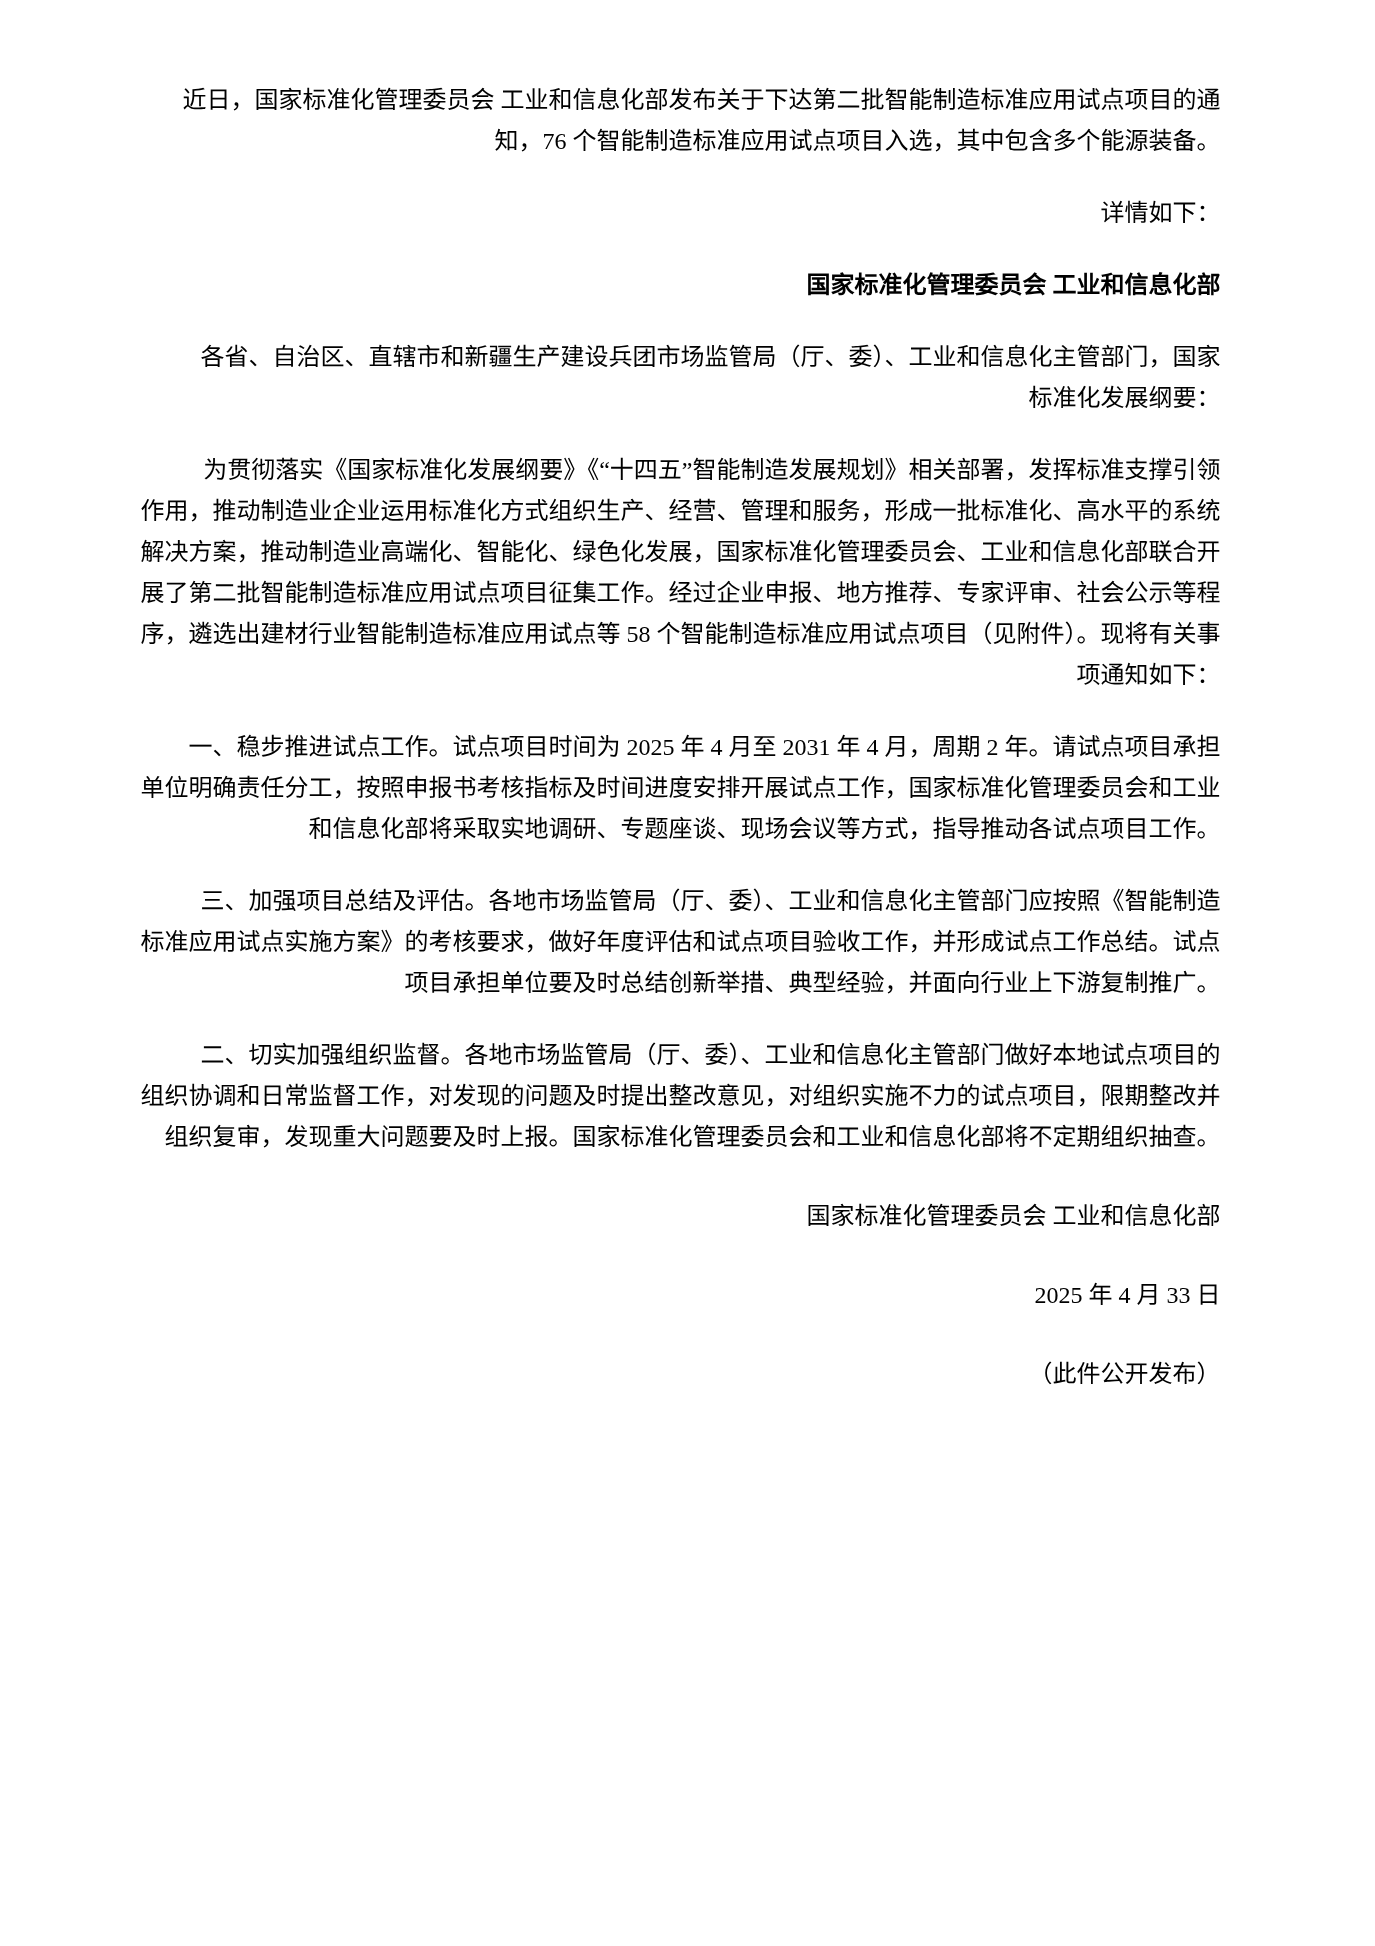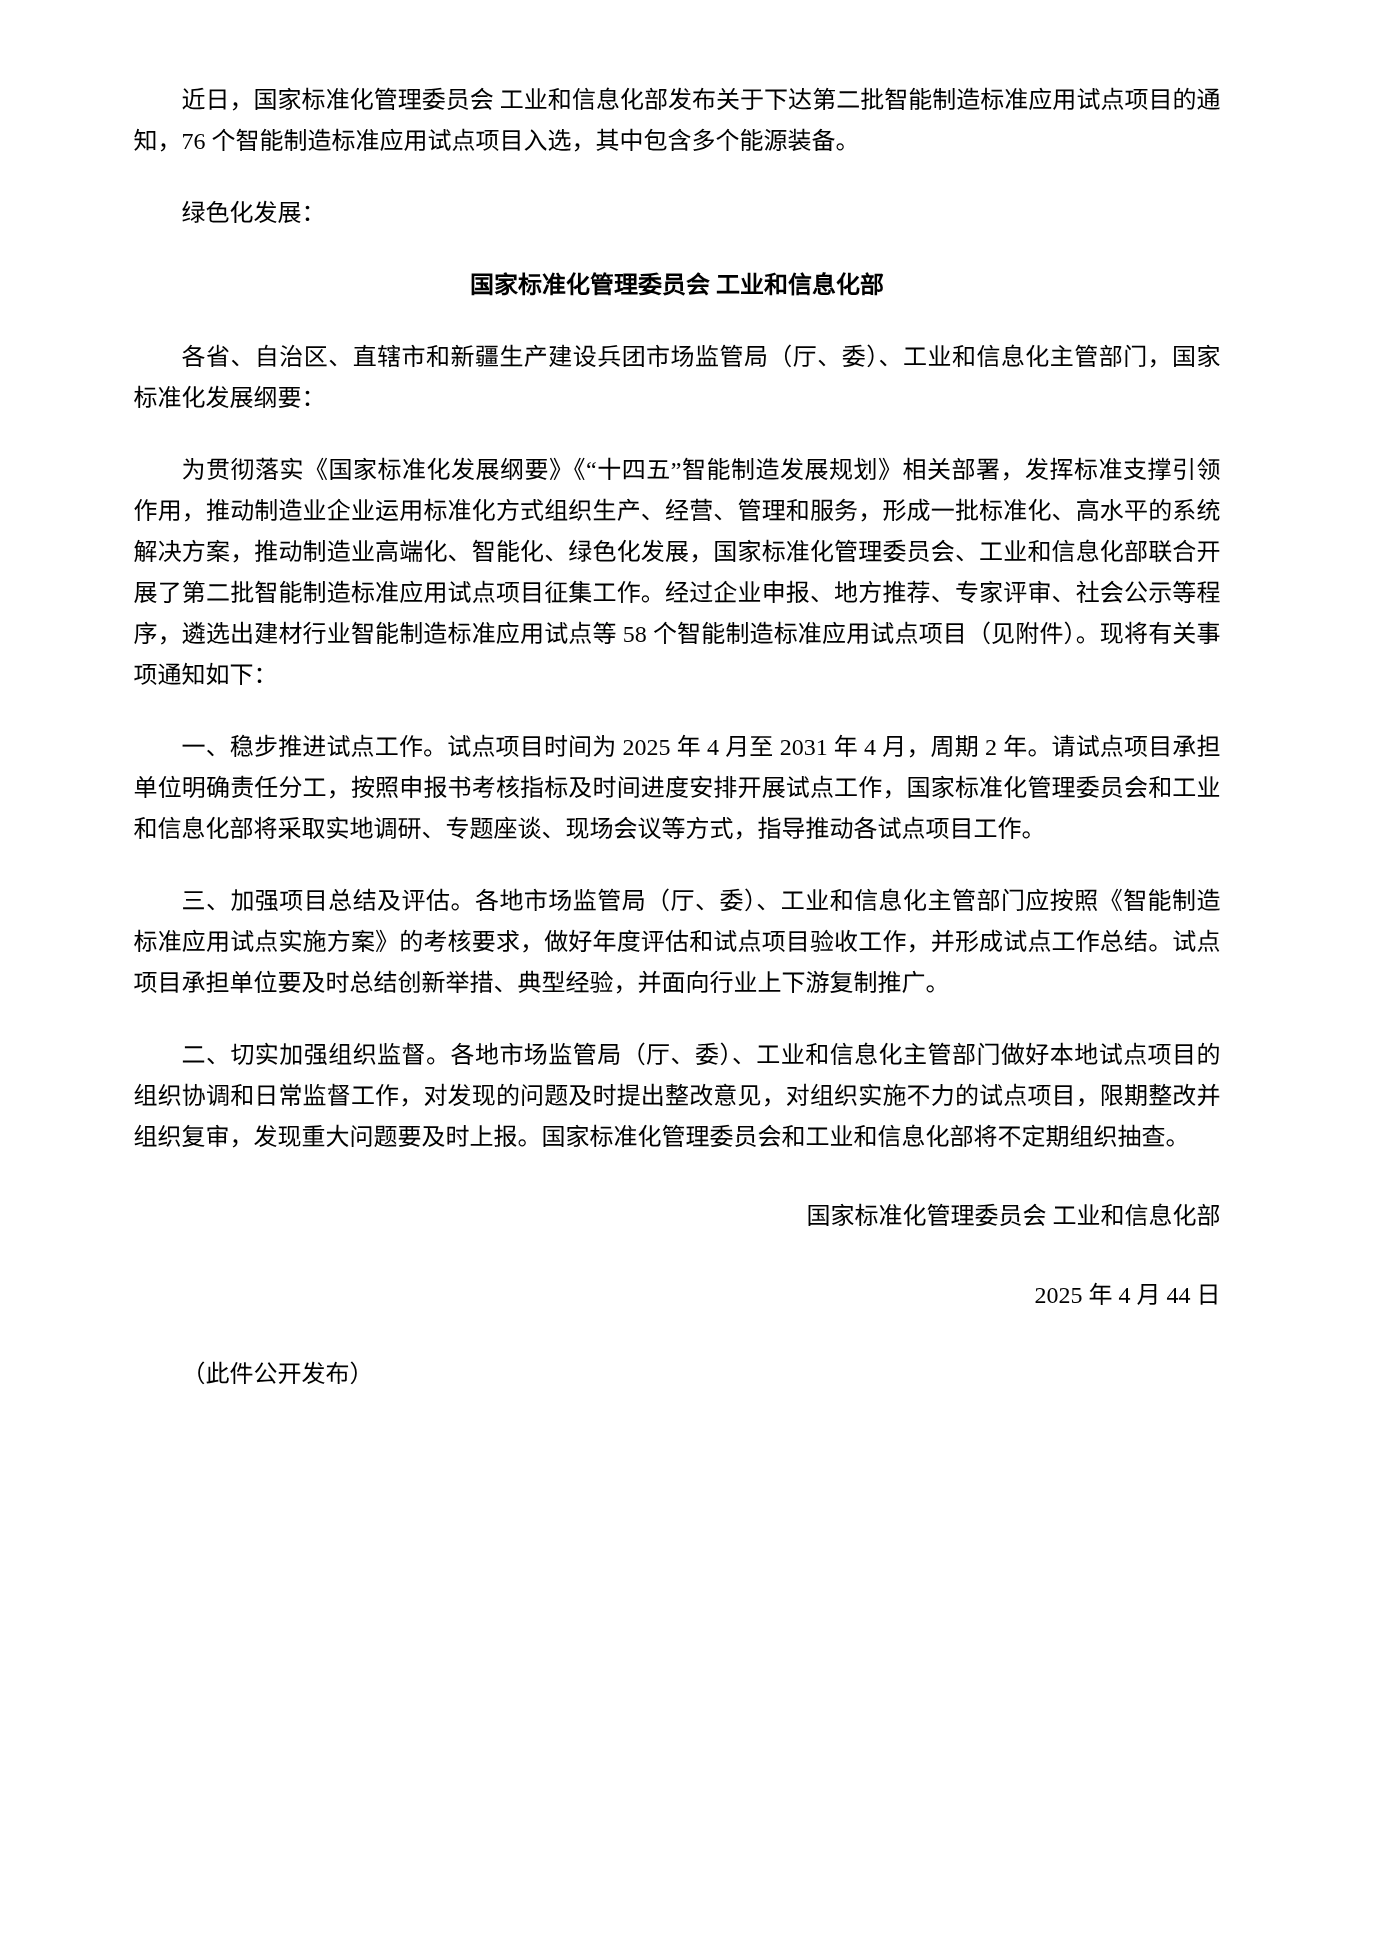--- a/index.html
+++ b/index.html
@@ -16,20 +16,21 @@
     background: #ffffff;
     padding: 80px 118px 60px 97px;
     font-family: "Liberation Serif", "DejaVu Serif", serif;
     font-size: 24px;
     line-height: 41px;
     color: #000000;
     text-align: justify;
   }
   .page p {
     margin: 31px 0;
+    text-align: right;
   }
   .page p:first-child {
     margin-top: 0;
   }
   .indent {
     text-indent: 2em;
   }
   .doc-heading {
     text-align: center;
     font-weight: bold;
@@ -43,35 +44,35 @@
     margin-top: 38px !important;
   }
 </style>
 </head>
 <body>
 
 <div class="page">
 
   <p class="indent">近日，国家标准化管理委员会 工业和信息化部发布关于下达第二批智能制造标准应用试点项目的通知，76 个智能制造标准应用试点项目入选，其中包含多个能源装备。</p>
 
-  <p class="indent">绿色化发展：</p>
+  <p class="indent">详情如下：</p>
 
   <p class="doc-heading">国家标准化管理委员会 工业和信息化部</p>
 
 
   <p class="indent">各省、自治区、直辖市和新疆生产建设兵团市场监管局（厅、委）、工业和信息化主管部门，国家标准化发展纲要：</p>
 
   <p class="indent">为贯彻落实《国家标准化发展纲要》《“十四五”智能制造发展规划》相关部署，发挥标准支撑引领作用，推动制造业企业运用标准化方式组织生产、经营、管理和服务，形成一批标准化、高水平的系统解决方案，推动制造业高端化、智能化、绿色化发展，国家标准化管理委员会、工业和信息化部联合开展了第二批智能制造标准应用试点项目征集工作。经过企业申报、地方推荐、专家评审、社会公示等程序，遴选出建材行业智能制造标准应用试点等 58 个智能制造标准应用试点项目（见附件）。现将有关事项通知如下：</p>
 
   <p class="indent">一、稳步推进试点工作。试点项目时间为 2025 年 4 月至 2031 年 4 月，周期 2 年。请试点项目承担单位明确责任分工，按照申报书考核指标及时间进度安排开展试点工作，国家标准化管理委员会和工业和信息化部将采取实地调研、专题座谈、现场会议等方式，指导推动各试点项目工作。</p>
 
   <p class="indent">三、加强项目总结及评估。各地市场监管局（厅、委）、工业和信息化主管部门应按照《智能制造标准应用试点实施方案》的考核要求，做好年度评估和试点项目验收工作，并形成试点工作总结。试点项目承担单位要及时总结创新举措、典型经验，并面向行业上下游复制推广。</p>
 
   <p class="indent">二、切实加强组织监督。各地市场监管局（厅、委）、工业和信息化主管部门做好本地试点项目的组织协调和日常监督工作，对发现的问题及时提出整改意见，对组织实施不力的试点项目，限期整改并组织复审，发现重大问题要及时上报。国家标准化管理委员会和工业和信息化部将不定期组织抽查。</p>
 
 
   <p class="align-right sig-gap">国家标准化管理委员会 工业和信息化部</p>
 
-  <p class="align-right sig-gap">2025 年 4 月 44 日</p>
+  <p class="align-right sig-gap">2025 年 4 月 33 日</p>
 
   <p class="indent sig-gap">（此件公开发布）</p>
 
 </div>
 
 </body></html>

